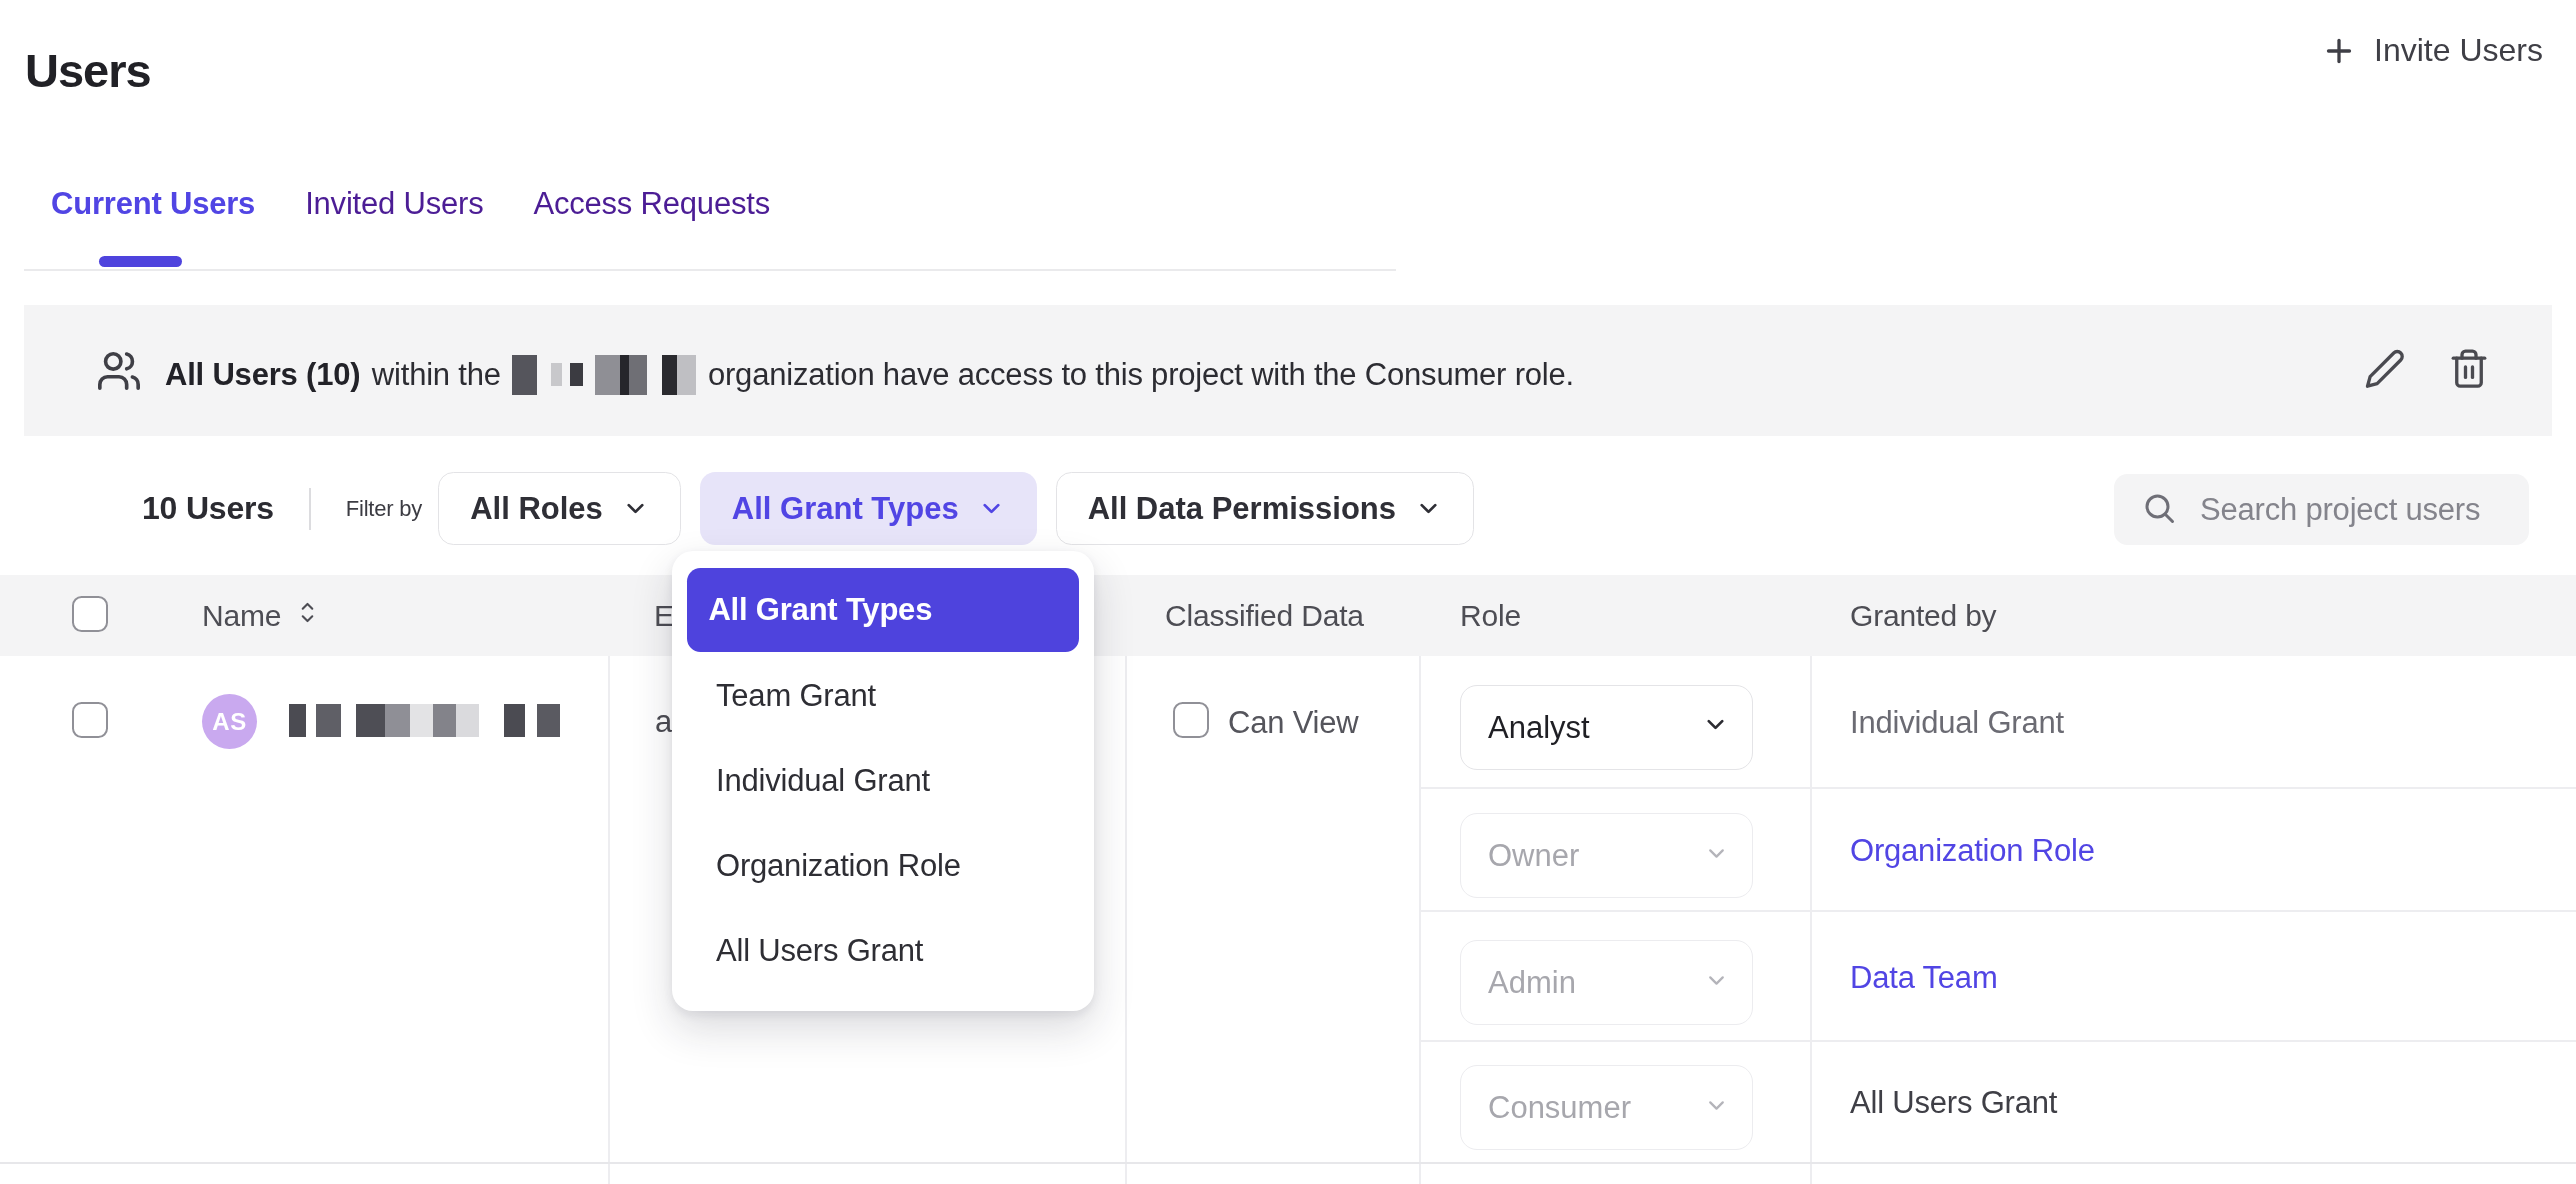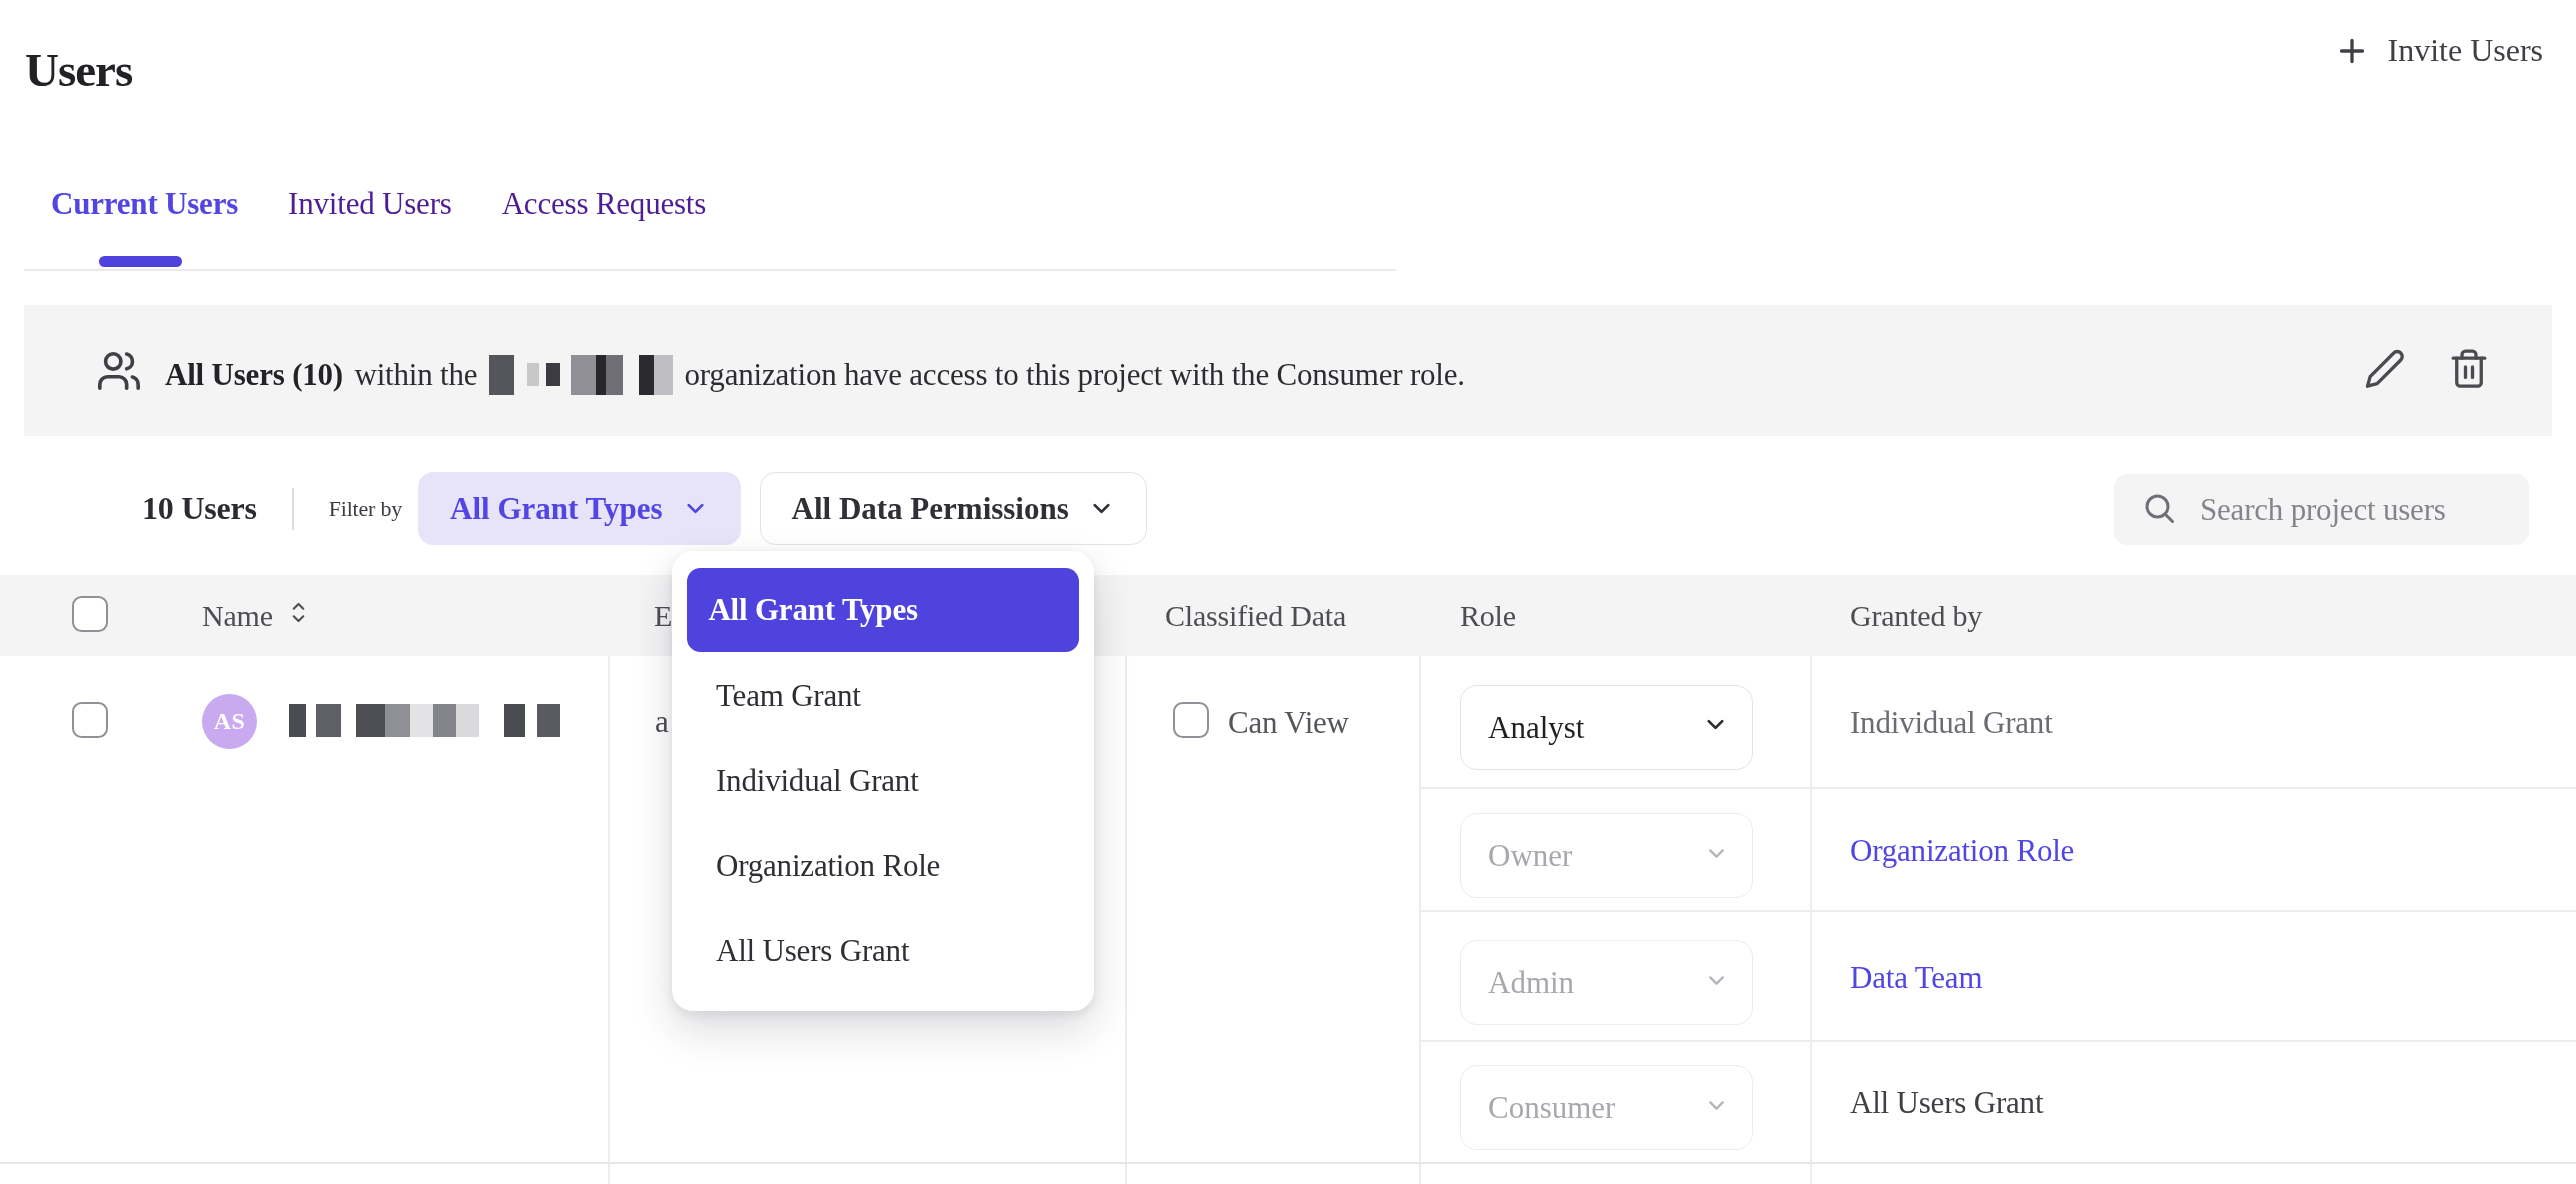--- a/index.html
+++ b/index.html
@@ -1,17 +1,17 @@
 <!DOCTYPE html>
 <html style="--accent: #4e43dd; --accent_text: #5145e4; --accent_light: #e7e4f9; --panel_gray: #f4f4f5;"><head>
 <meta charset="utf-8">
 <style>
   html,body{margin:0;padding:0;background:#fff;}
   .page{position:relative;width:2576px;height:1184px;background:#fff;overflow:hidden;
-        font-family:Liberation Serif, serif;color:#2c2c32;letter-spacing:-0.2px;}
+        font-family:Liberation Sans, sans-serif;color:#2c2c32;letter-spacing:-0.2px;}
 
   
   .page-title{position:absolute;left:25px;top:11.5px;font-size:47px;font-weight:700;
               color:#212126;letter-spacing:-1px;}
   .invite-btn{position:absolute;right:27px;top:31px;display:flex;align-items:center;gap:17.3px;
               font-size:32px;font-weight:500;color:#3f3f46;cursor:pointer;background:none;border:none;
               font-family:inherit;}
   .invite-btn svg{display:block;}
 
   
@@ -162,20 +162,28 @@
             </svg>
         </span>
       </button>
     </span>
   </section>
 
   <div class="filter-bar">
     <span class="user-count">10 Users</span>
     <span class="vsep"></span>
     <span class="filter-by">Filter by</span>
+    <button class="pill">
+      <span>All Roles</span>
+      <span>
+          <svg width="27" height="27" viewBox="0 0 24 24" fill="none" stroke="currentColor" stroke-width="2.4" stroke-linecap="round" stroke-linejoin="round">
+            <polyline points="6 9 12 15 18 9"></polyline>
+          </svg>
+        </span>
+    </button>
     <button class="pill active">
       <span>All Grant Types</span>
       <span>
           <svg width="27" height="27" viewBox="0 0 24 24" fill="none" stroke="currentColor" stroke-width="2.4" stroke-linecap="round" stroke-linejoin="round">
             <polyline points="6 9 12 15 18 9"></polyline>
           </svg>
         </span>
     </button>
     <button class="pill">
       <span>All Data Permissions</span>

